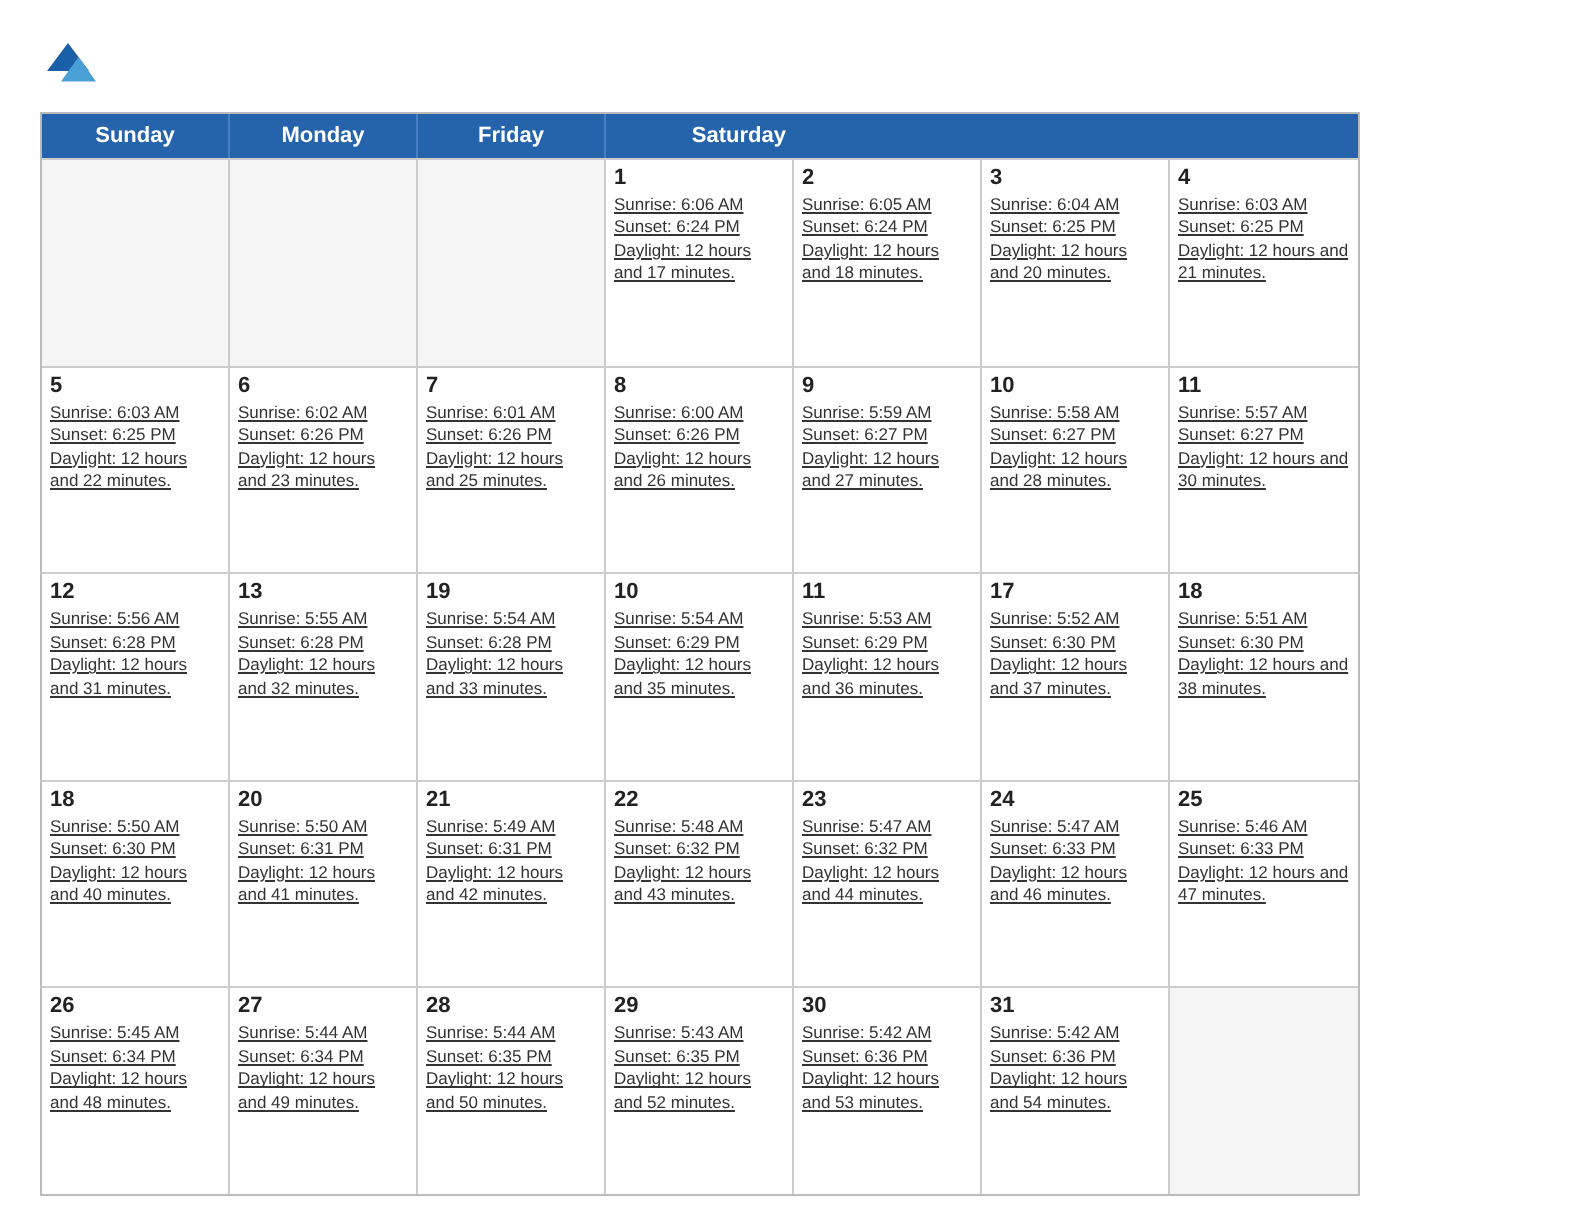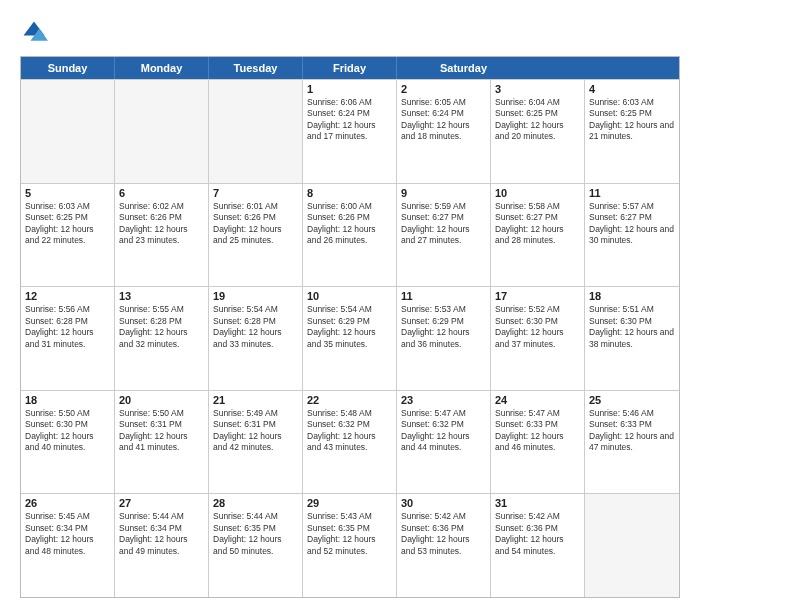--- a/index.html
+++ b/index.html
@@ -114,20 +114,21 @@
       font-size: 11px;
       font-weight: bold;
       color: #222;
       display: block;
       margin-bottom: 2px;
     }
     .cell-text {
       font-size: 8.5px;
       color: #333;
       line-height: 1.35;
+      text-decoration: underline;
     }
   </style>
 </head>
 <body>
 
 <div class="page">
   <div class="header">
     <div class="logo">
       <svg class="logo-icon" viewBox="0 0 32 32">
         <polygon points="16,4 28,20 4,20" fill="#1a5fa8"></polygon>
@@ -141,21 +142,20 @@
     <div class="title-block">
       <div class="month-title"></div>
       <div class="subtitle"></div>
     </div>
   </div>
 
   <div class="calendar">
     <div class="cal-header">
     <div class="cal-header-cell">Sunday</div>
         <div class="cal-header-cell">Monday</div>
-        <div class="cal-header-cell">Tuesday</div>
         <div class="cal-header-cell">Friday</div>
         <div class="cal-header-cell">Saturday</div>
       </div>
     <div class="cal-body">
     <div class="cal-row">
           <div class="cal-cell empty"></div>
           <div class="cal-cell empty"></div>
           <div class="cal-cell empty"></div>
           <div class="cal-cell">
             <span class="day-num">1</span>

